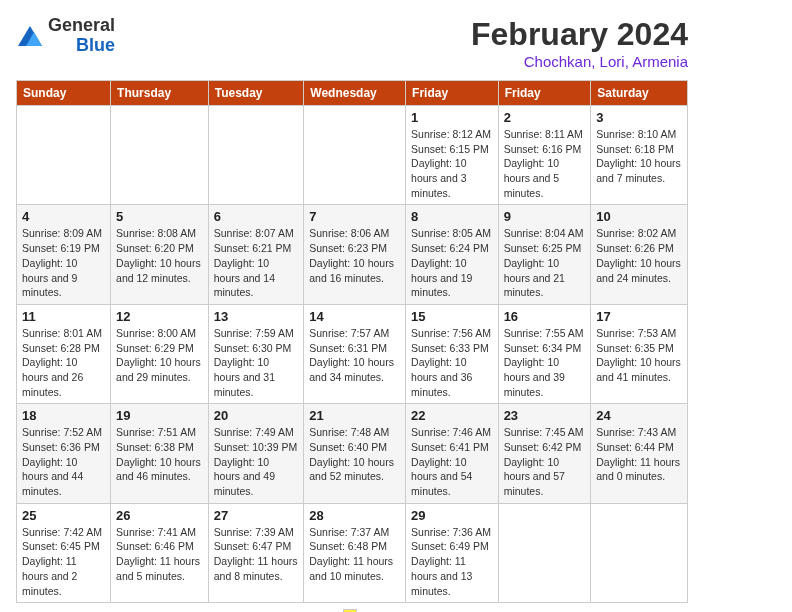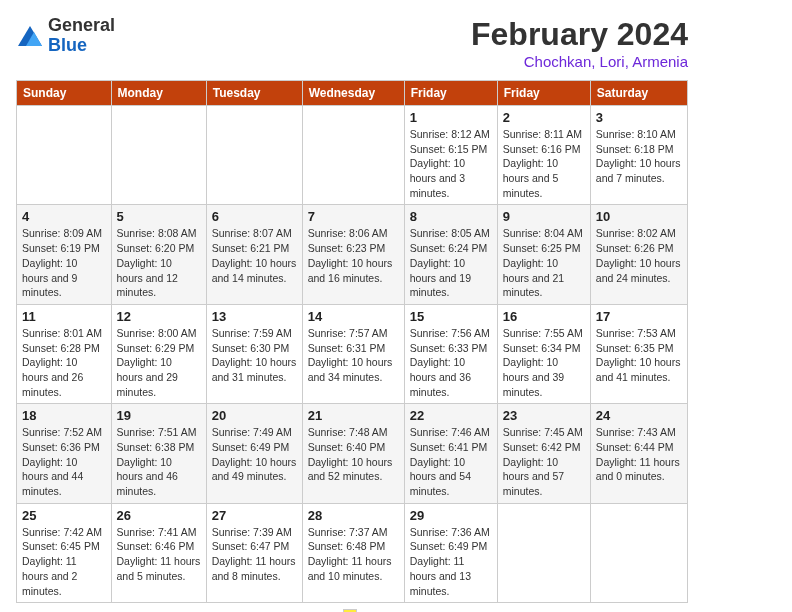--- a/index.html
+++ b/index.html
@@ -34,20 +34,21 @@
     }
     .logo-general {
       font-size: 18px;
       font-weight: bold;
       color: #333;
     }
     .logo-blue {
       font-size: 18px;
       font-weight: bold;
       color: #1565c0;
+      text-align: right;
     }
     .logo-icon {
       width: 28px;
       height: 28px;
       margin-right: 4px;
     }
     .title-block {
       text-align: right;
     }
     .month-year {
@@ -134,21 +135,21 @@
     <div class="title-block">
       <div class="month-year">February 2024</div>
       <div class="location">Chochkan, Lori, Armenia</div>
     </div>
   </div>
 
   <table class="calendar">
     <thead>
       <tr>
         <th>Sunday</th>
-        <th>Monday</th>
+        <th>Thursday</th>
         <th>Tuesday</th>
         <th>Wednesday</th>
         <th>Friday</th>
         <th>Friday</th>
         <th>Saturday</th>
       </tr>
     </thead>
     <tbody id="calendar-body">
     <tr>
           <td class="empty-cell"></td>
@@ -290,21 +291,21 @@
           <td>
             <div class="day-num">19</div>
             <div class="day-detail">Sunrise: 7:51 AM
 Sunset: 6:38 PM
 Daylight: 10 hours
 and 46 minutes.</div>
           </td>
           <td>
             <div class="day-num">20</div>
             <div class="day-detail">Sunrise: 7:49 AM
-Sunset: 6:49 PM
+Sunset: 10:39 PM
 Daylight: 10 hours
 and 49 minutes.</div>
           </td>
           <td>
             <div class="day-num">21</div>
             <div class="day-detail">Sunrise: 7:48 AM
 Sunset: 6:40 PM
 Daylight: 10 hours
 and 52 minutes.</div>
           </td>

